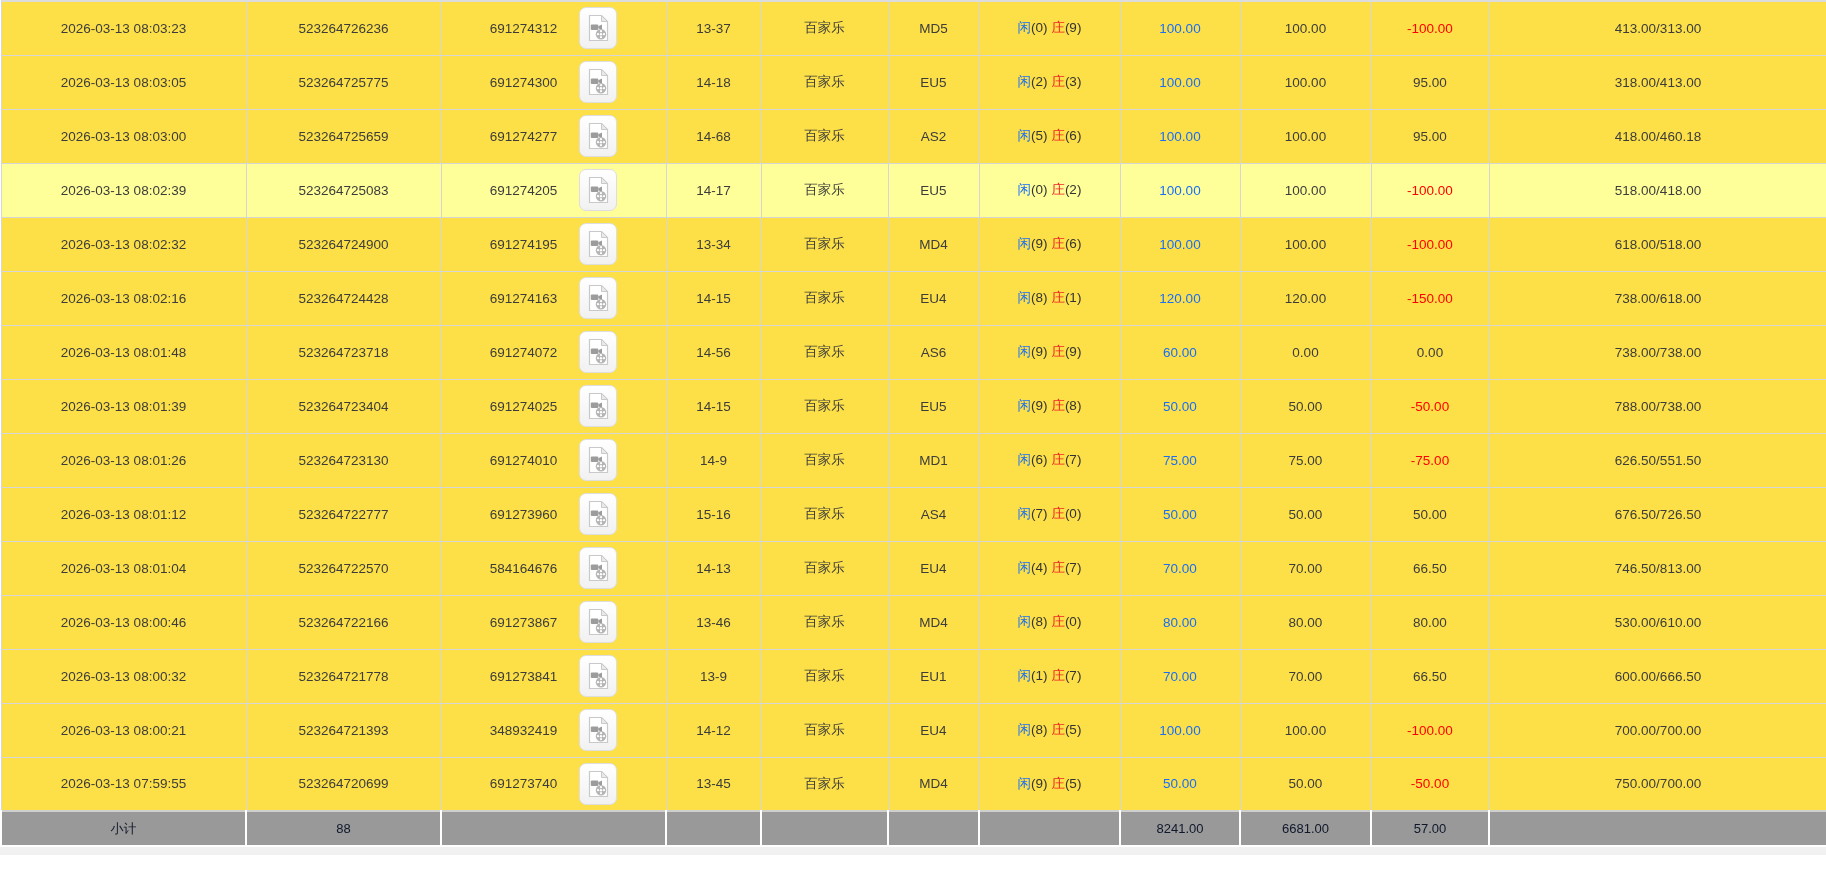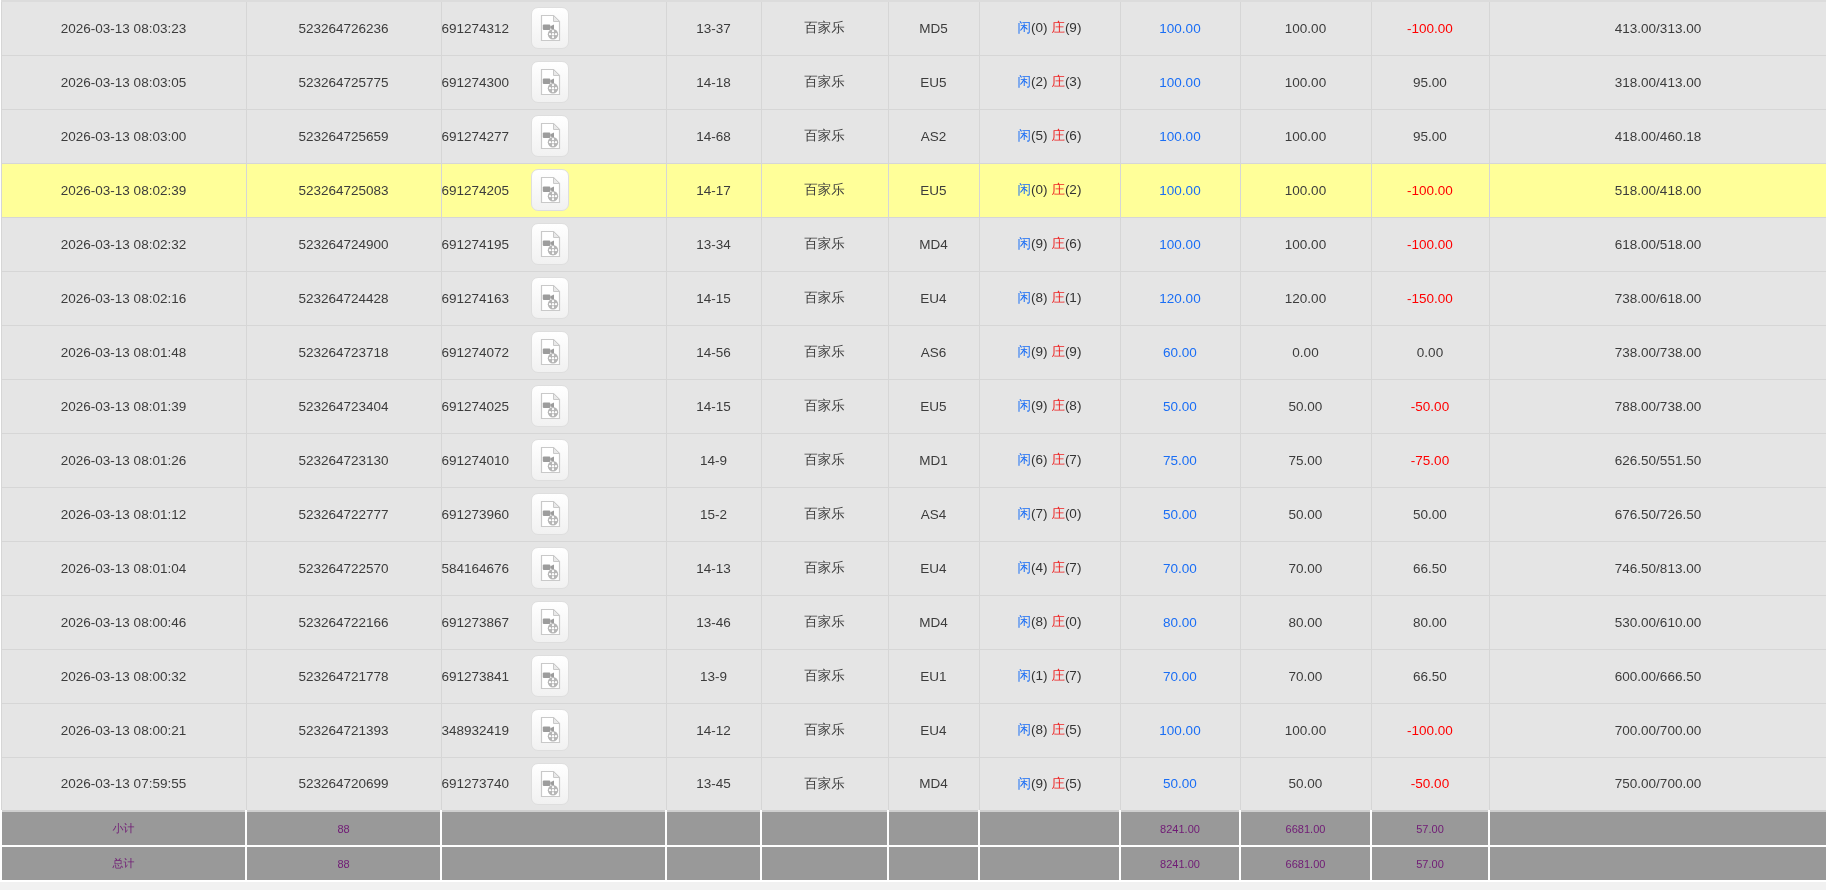--- a/index.html
+++ b/index.html
@@ -20,26 +20,26 @@
   td {
     text-align: center;
     vertical-align: middle;
     font-size: 13.5px;
     color: #3c3c3c;
     border: 1px solid #d6d6d6;
     padding: 0;
     overflow: hidden;
     white-space: nowrap;
   }
-  tr.data-row { height: 54px; background: #e5e5e5; }
+  tr.data-row { height: 54px; background: #fde047; }
   tr.data-row.highlighted td { background: #ffff99; }
   .round-wrap {
     display: flex;
     align-items: center;
-    justify-content: flex-start;
+    justify-content: center;
     gap: 22px;
   }
   .video-btn {
     width: 36px;
     height: 40px;
     border: 1px solid #dedede;
     border-radius: 7px;
     background: linear-gradient(#ffffff, #f1f1f1);
     display: inline-flex;
     align-items: center;
@@ -47,23 +47,23 @@
     cursor: pointer;
   }
   .blue { color: #1a6ef5; }
   .player-lbl { color: #1a6ef5; }
   .banker-lbl { color: #ee2222; }
   .cnt { color: #333333; }
   .winloss.neg { color: #ff0000; }
   tr.footer-row { height: 35px; }
   tr.footer-row td {
     background: #999999;
-    color: #701a75;
+    color: #0f172a;
     border: 2px solid #ffffff;
-    font-size: 11px;
+    font-size: 13px;
   }
   tr.footer-row.first td { border-top: 2px solid #cfcfcf; }
   .bottom-strip {
     width: 1826px;
     height: 8px;
     background: #f1f1f1;
   }
 </style>
 </head>
 <body>
@@ -404,21 +404,21 @@
             <circle cx="15" cy="20.2" r="5.2" fill="#b5b5b5"></circle>
             <circle cx="15" cy="20.2" r="1.2" fill="#ffffff"></circle>
             <circle cx="15" cy="17.2" r="1.1" fill="#ffffff"></circle>
             <circle cx="15" cy="23.2" r="1.1" fill="#ffffff"></circle>
             <circle cx="12" cy="20.2" r="1.1" fill="#ffffff"></circle>
             <circle cx="18" cy="20.2" r="1.1" fill="#ffffff"></circle>
           </svg>
         </span>
       </span>
     </td>
-    <td>15-2</td>
+    <td>15-16</td>
     <td>百家乐</td>
     <td>AS4</td>
     <td>
       <span class="player-lbl">闲</span><span class="cnt">(7)</span>
       <span class="banker-lbl">庄</span><span class="cnt">(0)</span>
     </td>
     <td class="blue">50.00</td>
     <td>50.00</td>
     <td class="winloss">50.00</td>
     <td>676.50/726.50</td>
@@ -590,33 +590,20 @@
     </td>
     <td class="blue">50.00</td>
     <td>50.00</td>
     <td class="winloss neg">-50.00</td>
     <td>750.00/700.00</td>
   </tr>
     </tbody>
   <tbody>
     <tr class="footer-row first">
       <td>小计</td>
-      <td>88</td>
-      <td></td>
-      <td></td>
-      <td></td>
-      <td></td>
-      <td></td>
-      <td>8241.00</td>
-      <td>6681.00</td>
-      <td>57.00</td>
-      <td></td>
-    </tr>
-    <tr class="footer-row">
-      <td>总计</td>
       <td>88</td>
       <td></td>
       <td></td>
       <td></td>
       <td></td>
       <td></td>
       <td>8241.00</td>
       <td>6681.00</td>
       <td>57.00</td>
       <td></td>

